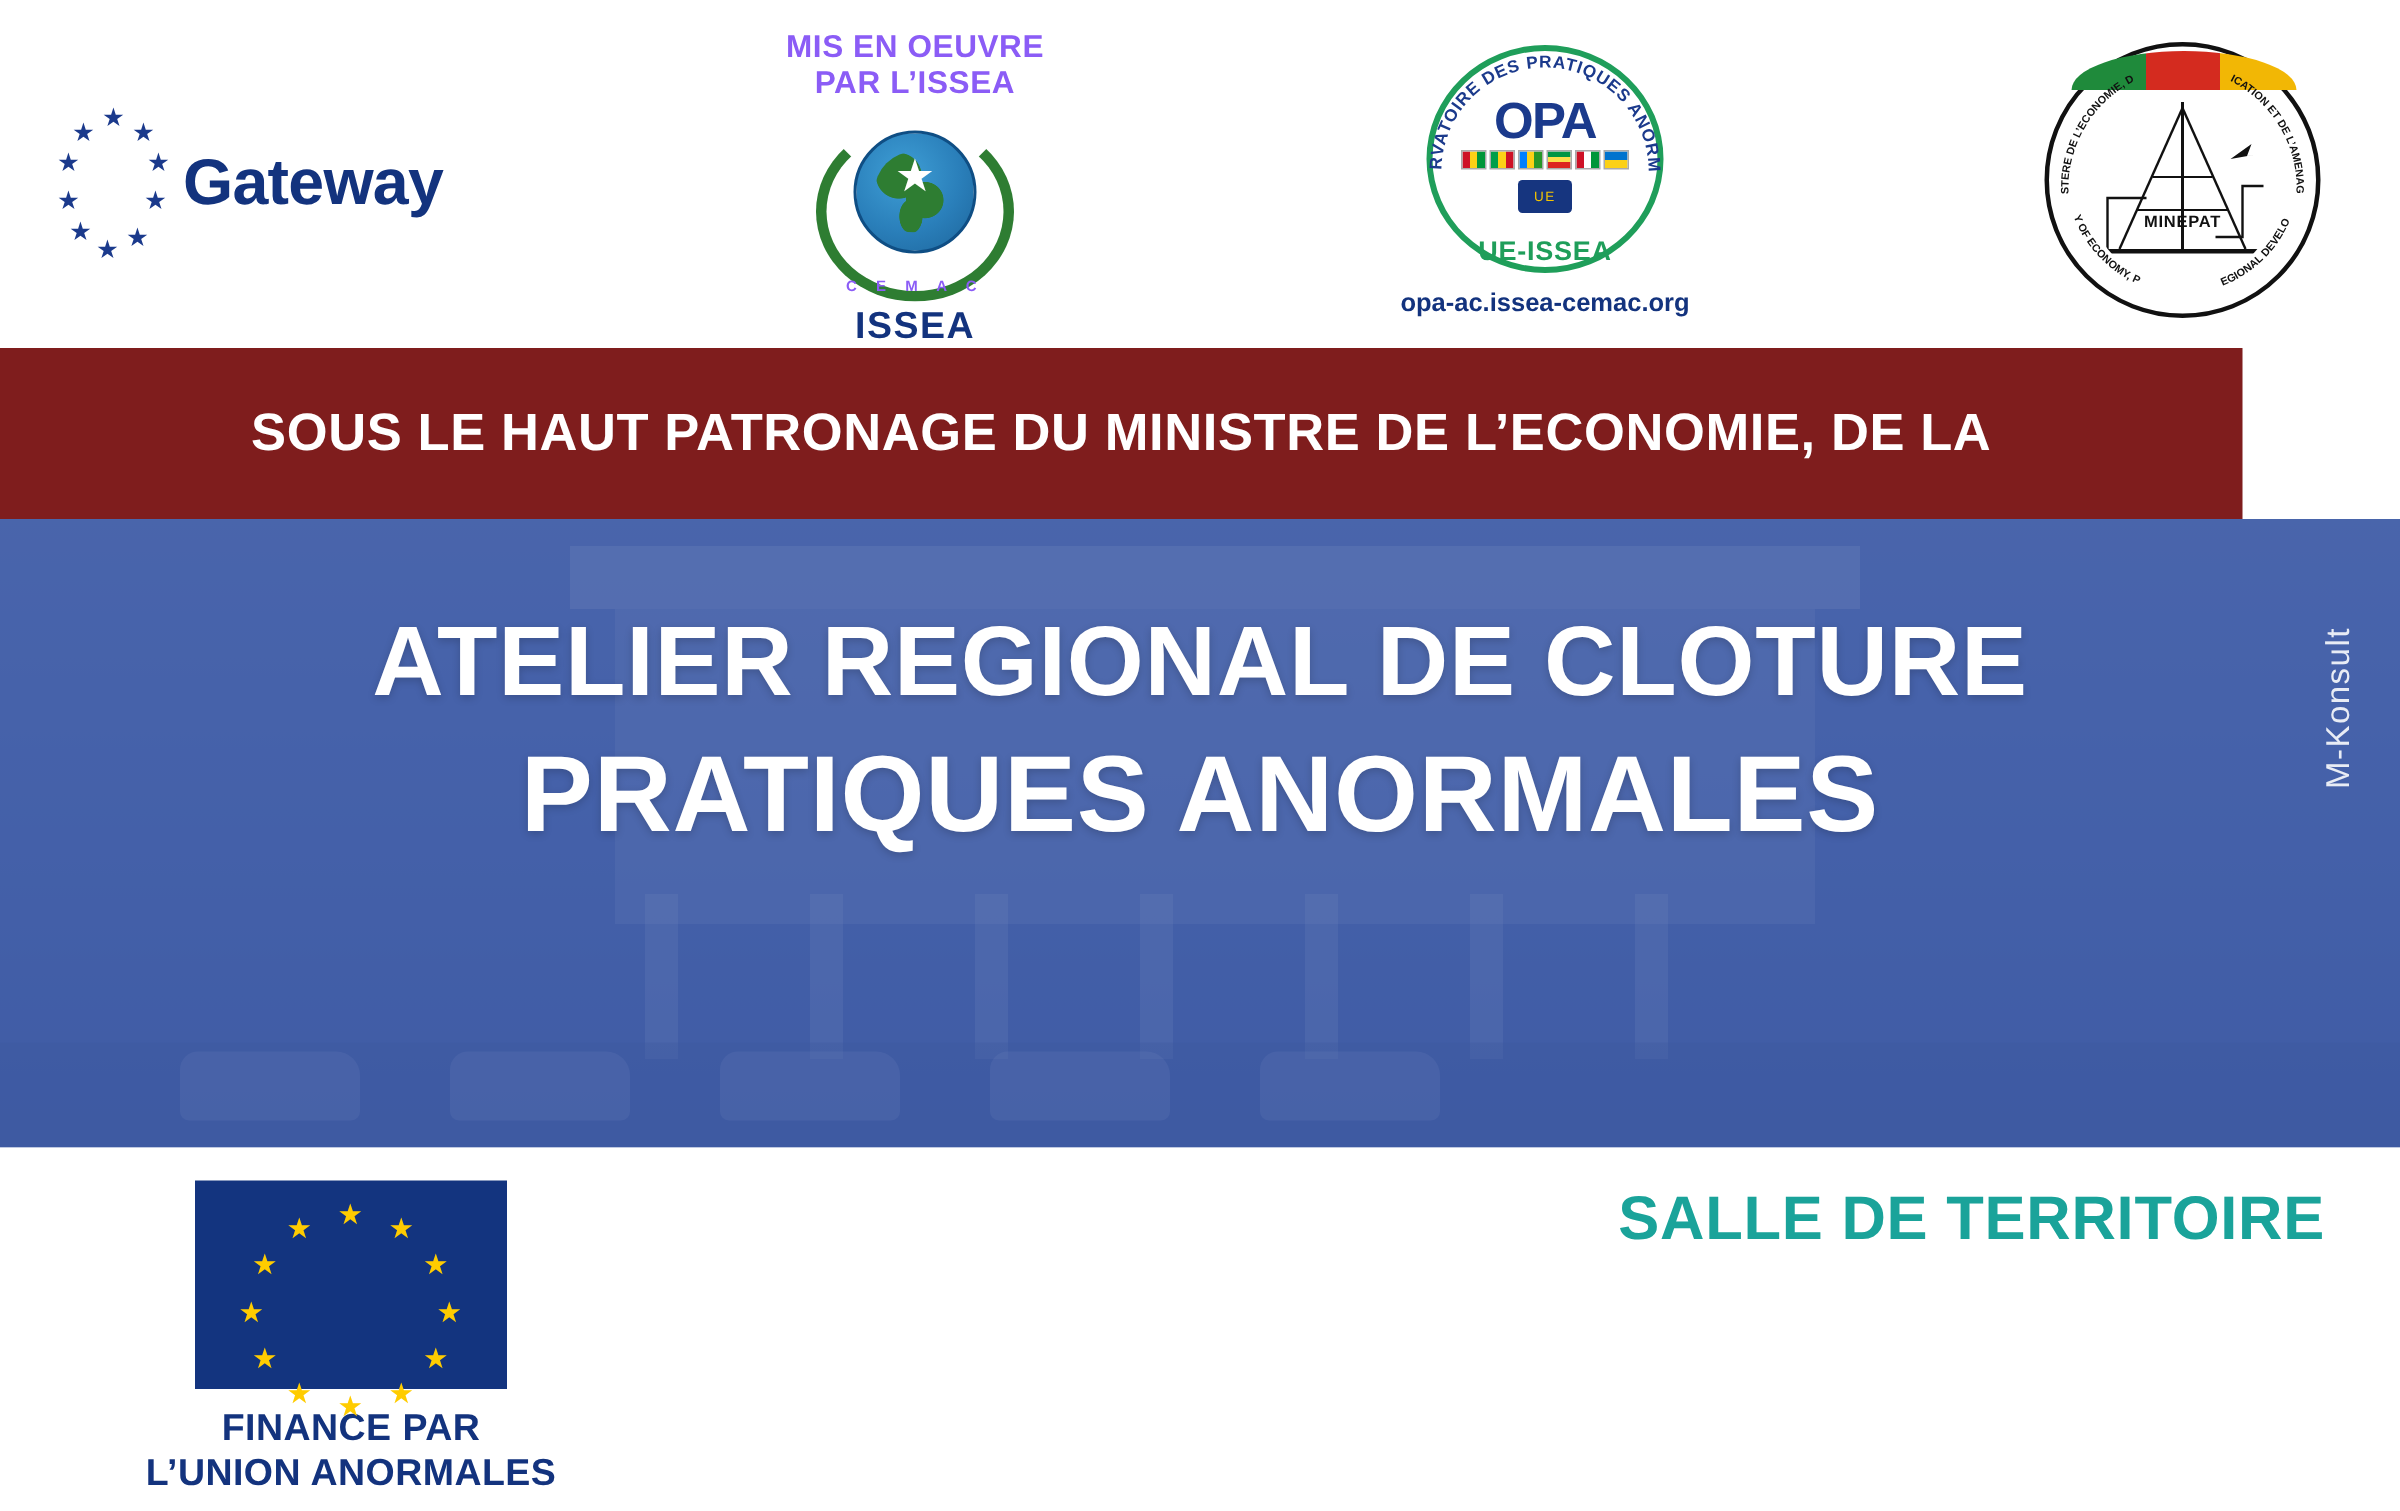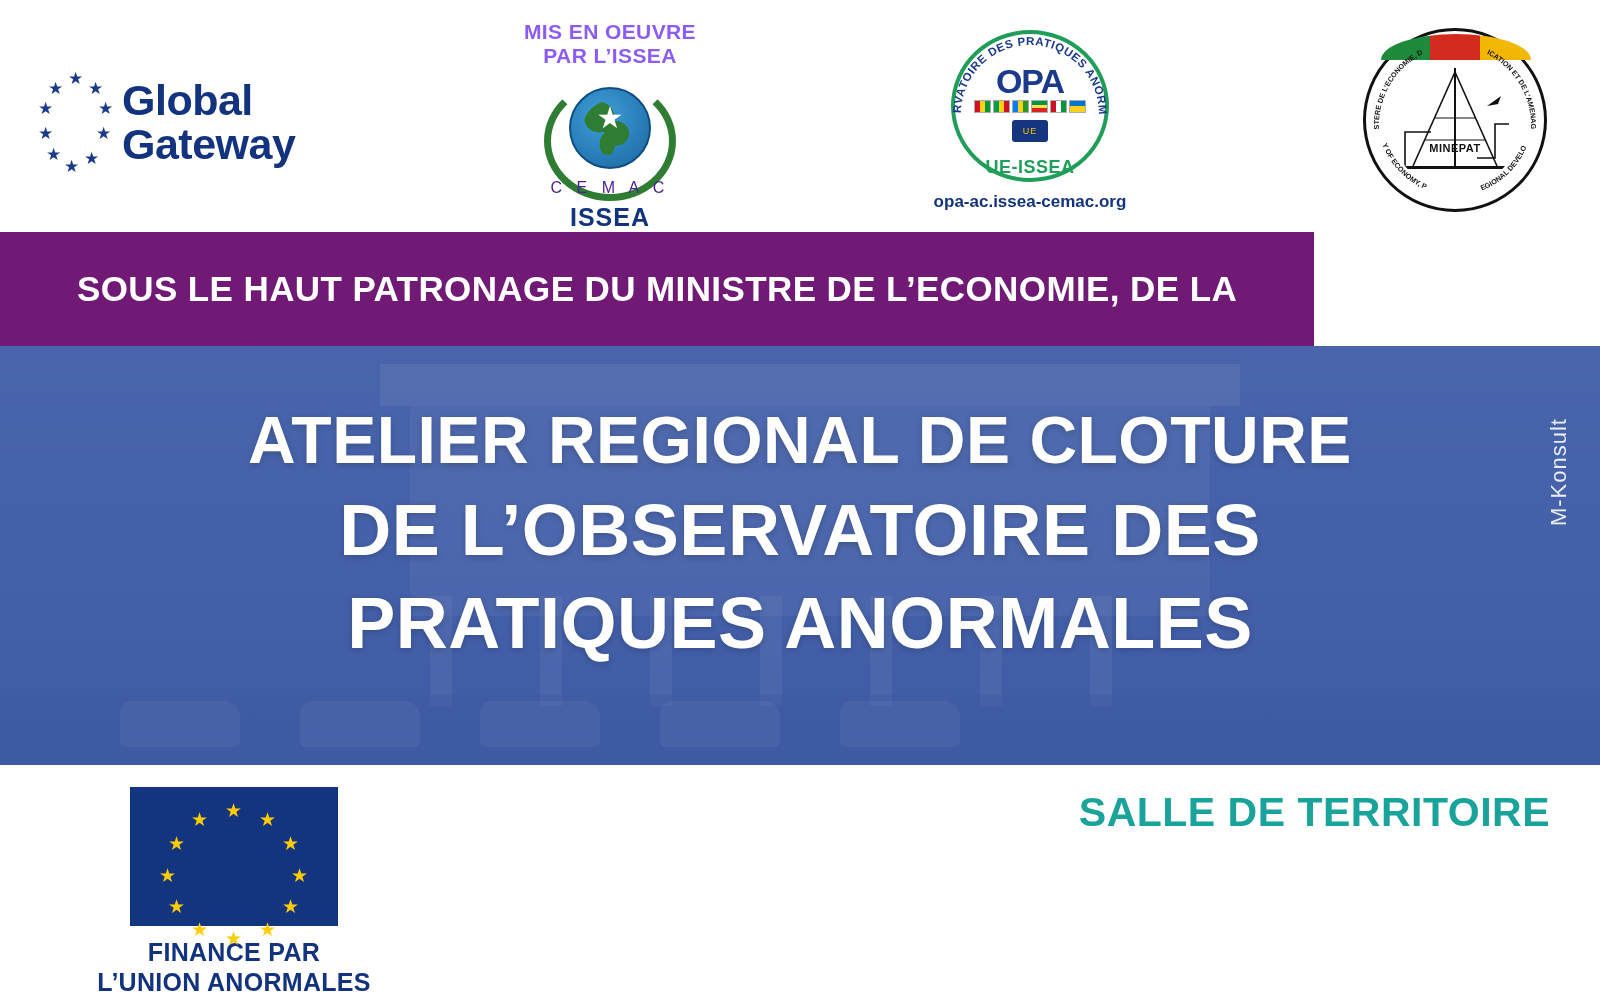--- a/index.html
+++ b/index.html
@@ -119,23 +119,23 @@
     height: 106px;
     border: 7px solid #2e7d32;
     border-top-color: transparent;
     border-radius: 50%;
   }
   .issea-cemac {
     position: absolute;
     left: 0; right: 0;
     bottom: 4px;
     text-align: center;
-    color: #4c1d95;
-    font-size: 16px;
-    font-weight: normal;
+    color: #8b5cf6;
+    font-size: 10px;
+    font-weight: bold;
     letter-spacing: 5px;
   }
   .issea-name {
     margin-top: 2px;
     color: #13337e;
     font-weight: bold;
     font-size: 25px;
     letter-spacing: 1px;
   }
 
@@ -274,23 +274,23 @@
     font-weight: bold;
     color: #111;
     letter-spacing: 0.5px;
   }
 
   
   .green-banner {
     position: absolute;
     left: 0;
     top: 232px;
-    width: 1314px;
+    width: 1495px;
     height: 114px;
-    background: #701a75;
+    background: #7f1d1d;
     display: flex;
     align-items: center;
     justify-content: center;
     text-align: center;
   }
   .green-banner .txt {
     color: #ffffff;
     font-weight: bold;
     font-size: 35px;
     line-height: 1.18;
@@ -456,21 +456,20 @@
       <span style="left:50px; top:10px;">★</span>
       <span style="left:0px; top:30px;">★</span>
       <span style="left:60px; top:30px;">★</span>
       <span style="left:0px; top:55px;">★</span>
       <span style="left:58px; top:55px;">★</span>
       <span style="left:8px; top:76px;">★</span>
       <span style="left:46px; top:80px;">★</span>
       <span style="left:26px; top:88px;">★</span>
     </div>
     <div class="gg-text">
-      <div>Global</div>
       <div>Gateway</div>
     </div>
   </div>
 
   <div class="issea-block">
     <div class="issea-top">MIS EN OEUVRE</div>
     <div class="issea-top">PAR L’ISSEA</div>
     <div class="issea-emblem">
       <div class="issea-wreath"></div>
       <div class="issea-globe"></div>
@@ -571,21 +570,20 @@
     <div class="car" style="left:120px"></div>
     <div class="car" style="left:300px"></div>
     <div class="car" style="left:480px"></div>
     <div class="car" style="left:660px"></div>
     <div class="car" style="left:840px"></div>
   </div>
   <div class="hero-tint"></div>
 
   <div class="hero-title">
     <div class="l1">ATELIER REGIONAL DE CLOTURE</div>
-    <div class="l2">DE L’OBSERVATOIRE DES</div>
     <div class="l3">PRATIQUES ANORMALES</div>
   </div>
 
   <div class="credit">M-Konsult</div>
 </div>
 
 <div class="footer">
 
   <div class="eu-block">
     <div class="eu-flag">

